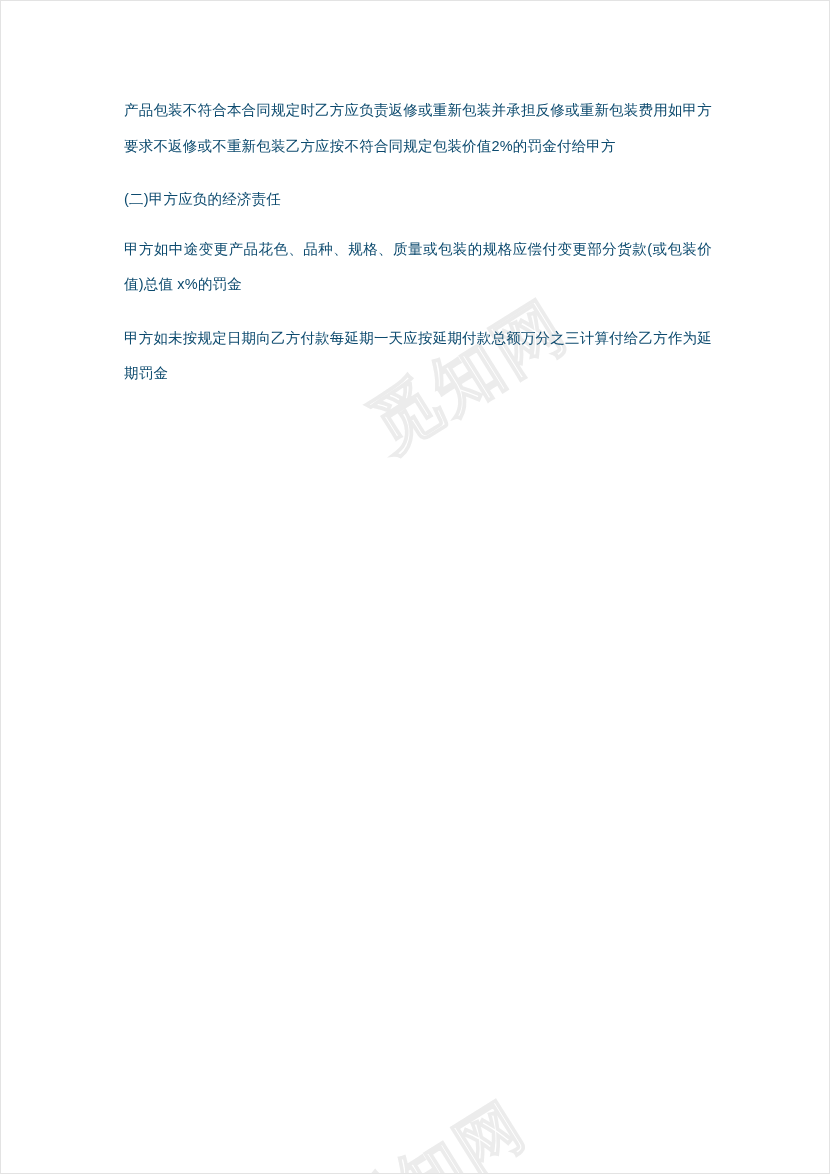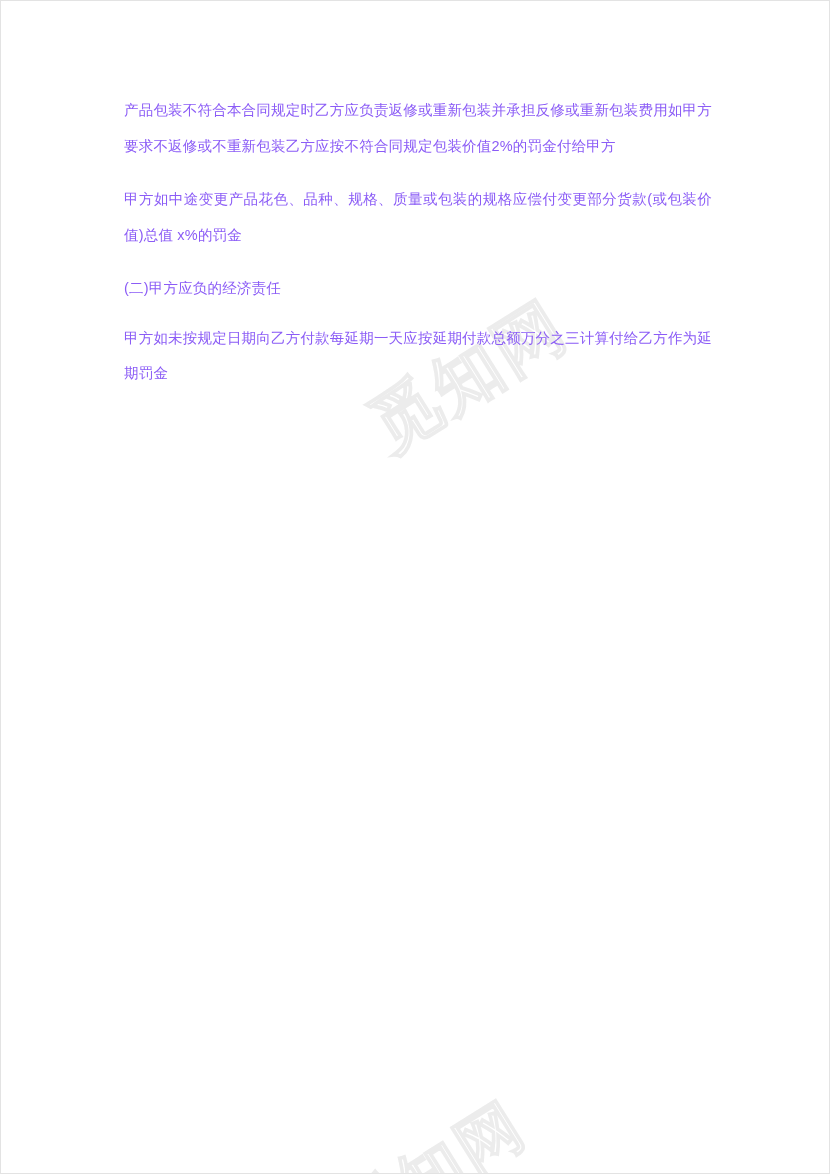--- a/index.html
+++ b/index.html
@@ -21,21 +21,21 @@
   }
   .content {
     position: absolute;
     left: 123px;
     top: 92px;
     width: 588px;
   }
   .para {
     font-size: 14.5px;
     line-height: 2.45;
-    color: #8b5cf6;
+    color: #0c4a6e;
     margin: 0 0 18px 0;
     text-align: justify;
     letter-spacing: 0.2px;
     position: relative;
     z-index: 2;
   }
   .para.heading {
     margin-bottom: 14px;
   }
   
@@ -68,18 +68,18 @@
 </head>
 <body>
 
 <div class="page">
 
   <div class="watermark wm-1">觅知网</div>
   <div class="watermark wm-2">觅知网</div>
 
   <div class="content">
     <p class="para">产品包装不符合本合同规定时乙方应负责返修或重新包装并承担反修或重新包装费用如甲方要求不返修或不重新包装乙方应按不符合同规定包装价值2%的罚金付给甲方</p>
+    <p class="para heading">(二)甲方应负的经济责任</p>
     <p class="para">甲方如中途变更产品花色、品种、规格、质量或包装的规格应偿付变更部分货款(或包装价值)总值 x%的罚金</p>
-    <p class="para heading">(二)甲方应负的经济责任</p>
     <p class="para">甲方如未按规定日期向乙方付款每延期一天应按延期付款总额万分之三计算付给乙方作为延期罚金</p>
   </div>
 
 </div>
 
 </body></html>

